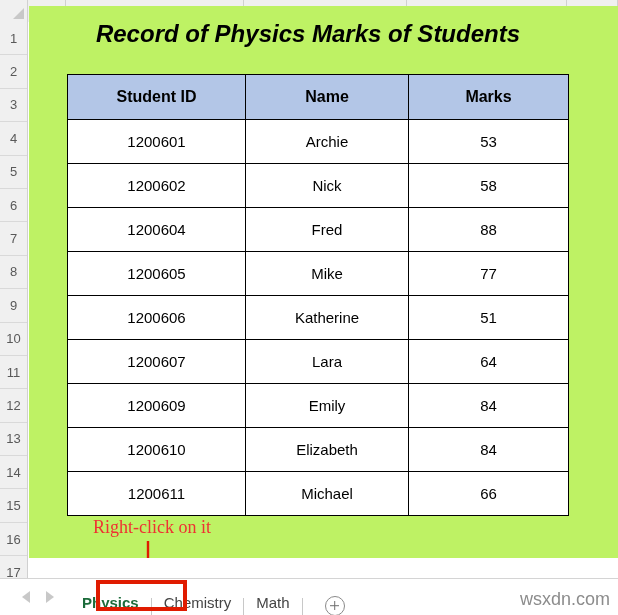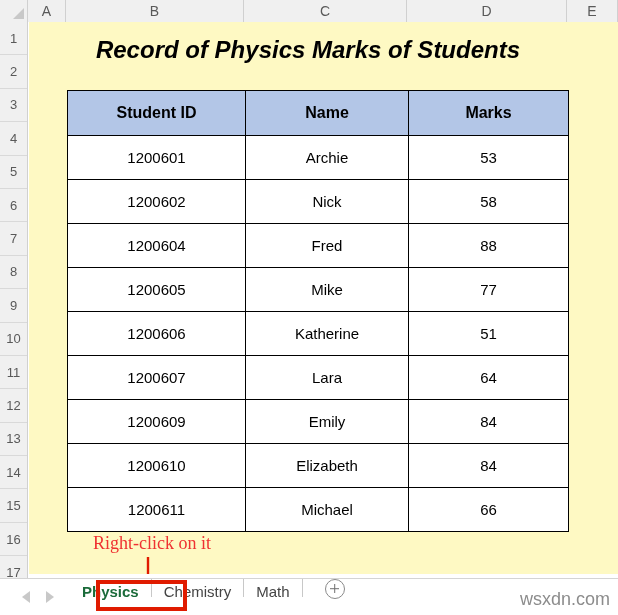--- a/index.html
+++ b/index.html
@@ -71,24 +71,24 @@
     align-items: center;
     justify-content: center;
     font-size: 13px;
     color: #595959;
     background: #f0f0f0;
   }
 
   
   .sheet {
     position: absolute;
-    left: 29px; top: 22px;
+    left: 29px; top: 6px;
     width: 589px;
     height: 552px;
-    background: #fef9c3;
+    background: #bef264;
     overflow: hidden;
   }
 
   
   .sheet-title {
     position: absolute;
     left: 9px;
     top: 14px;
     width: 540px;
     text-align: center;
@@ -179,21 +179,21 @@
     border-right: 8px solid #9a9a9a;
   }
   .nav-arrow.right {
     border-top: 6px solid transparent;
     border-bottom: 6px solid transparent;
     border-left: 8px solid #9a9a9a;
   }
 
   .tabs {
     display: flex;
-    align-items: flex-start;
+    align-items: flex-end;
     height: 37px;
   }
   .sheet-tab {
     position: relative;
     height: 26px;
     display: flex;
     align-items: center;
     padding: 0 12px;
     font-size: 15px;
     color: #444444;

